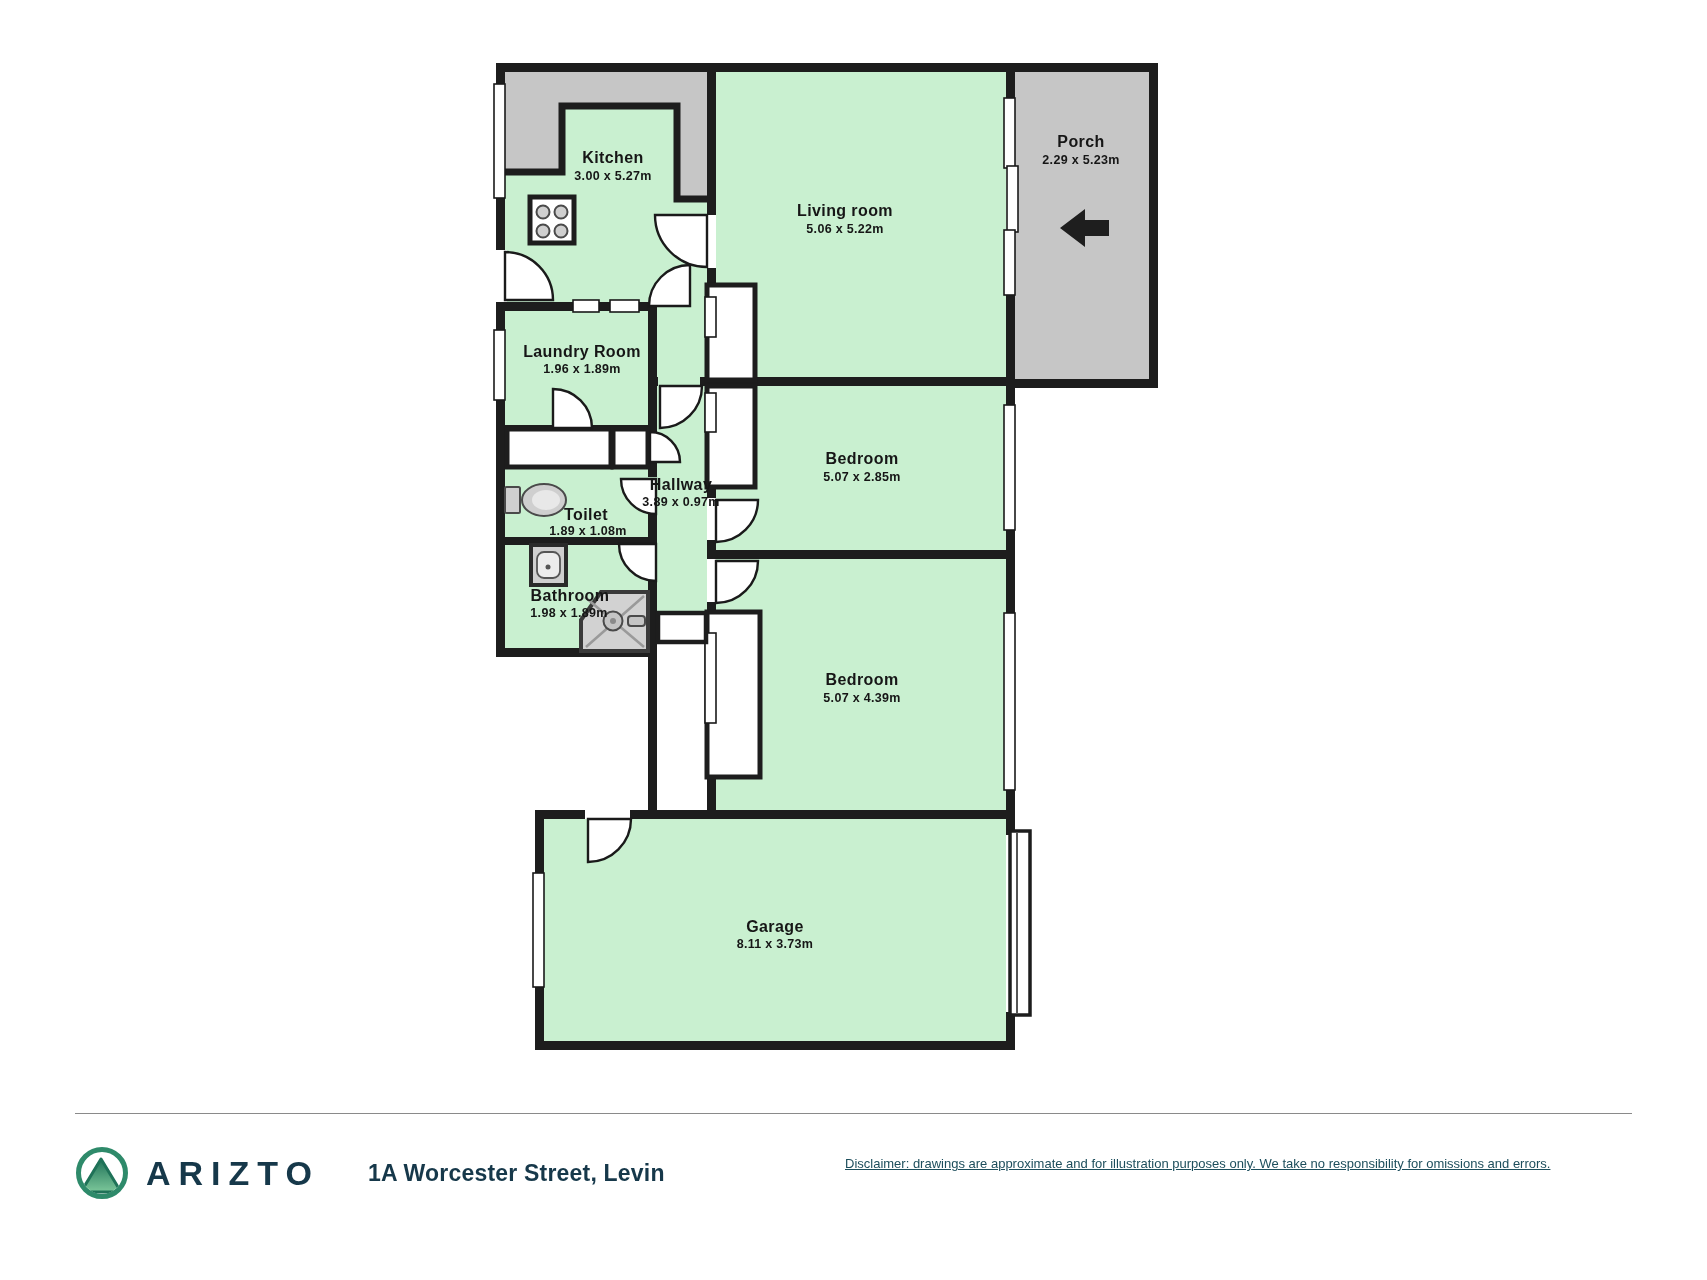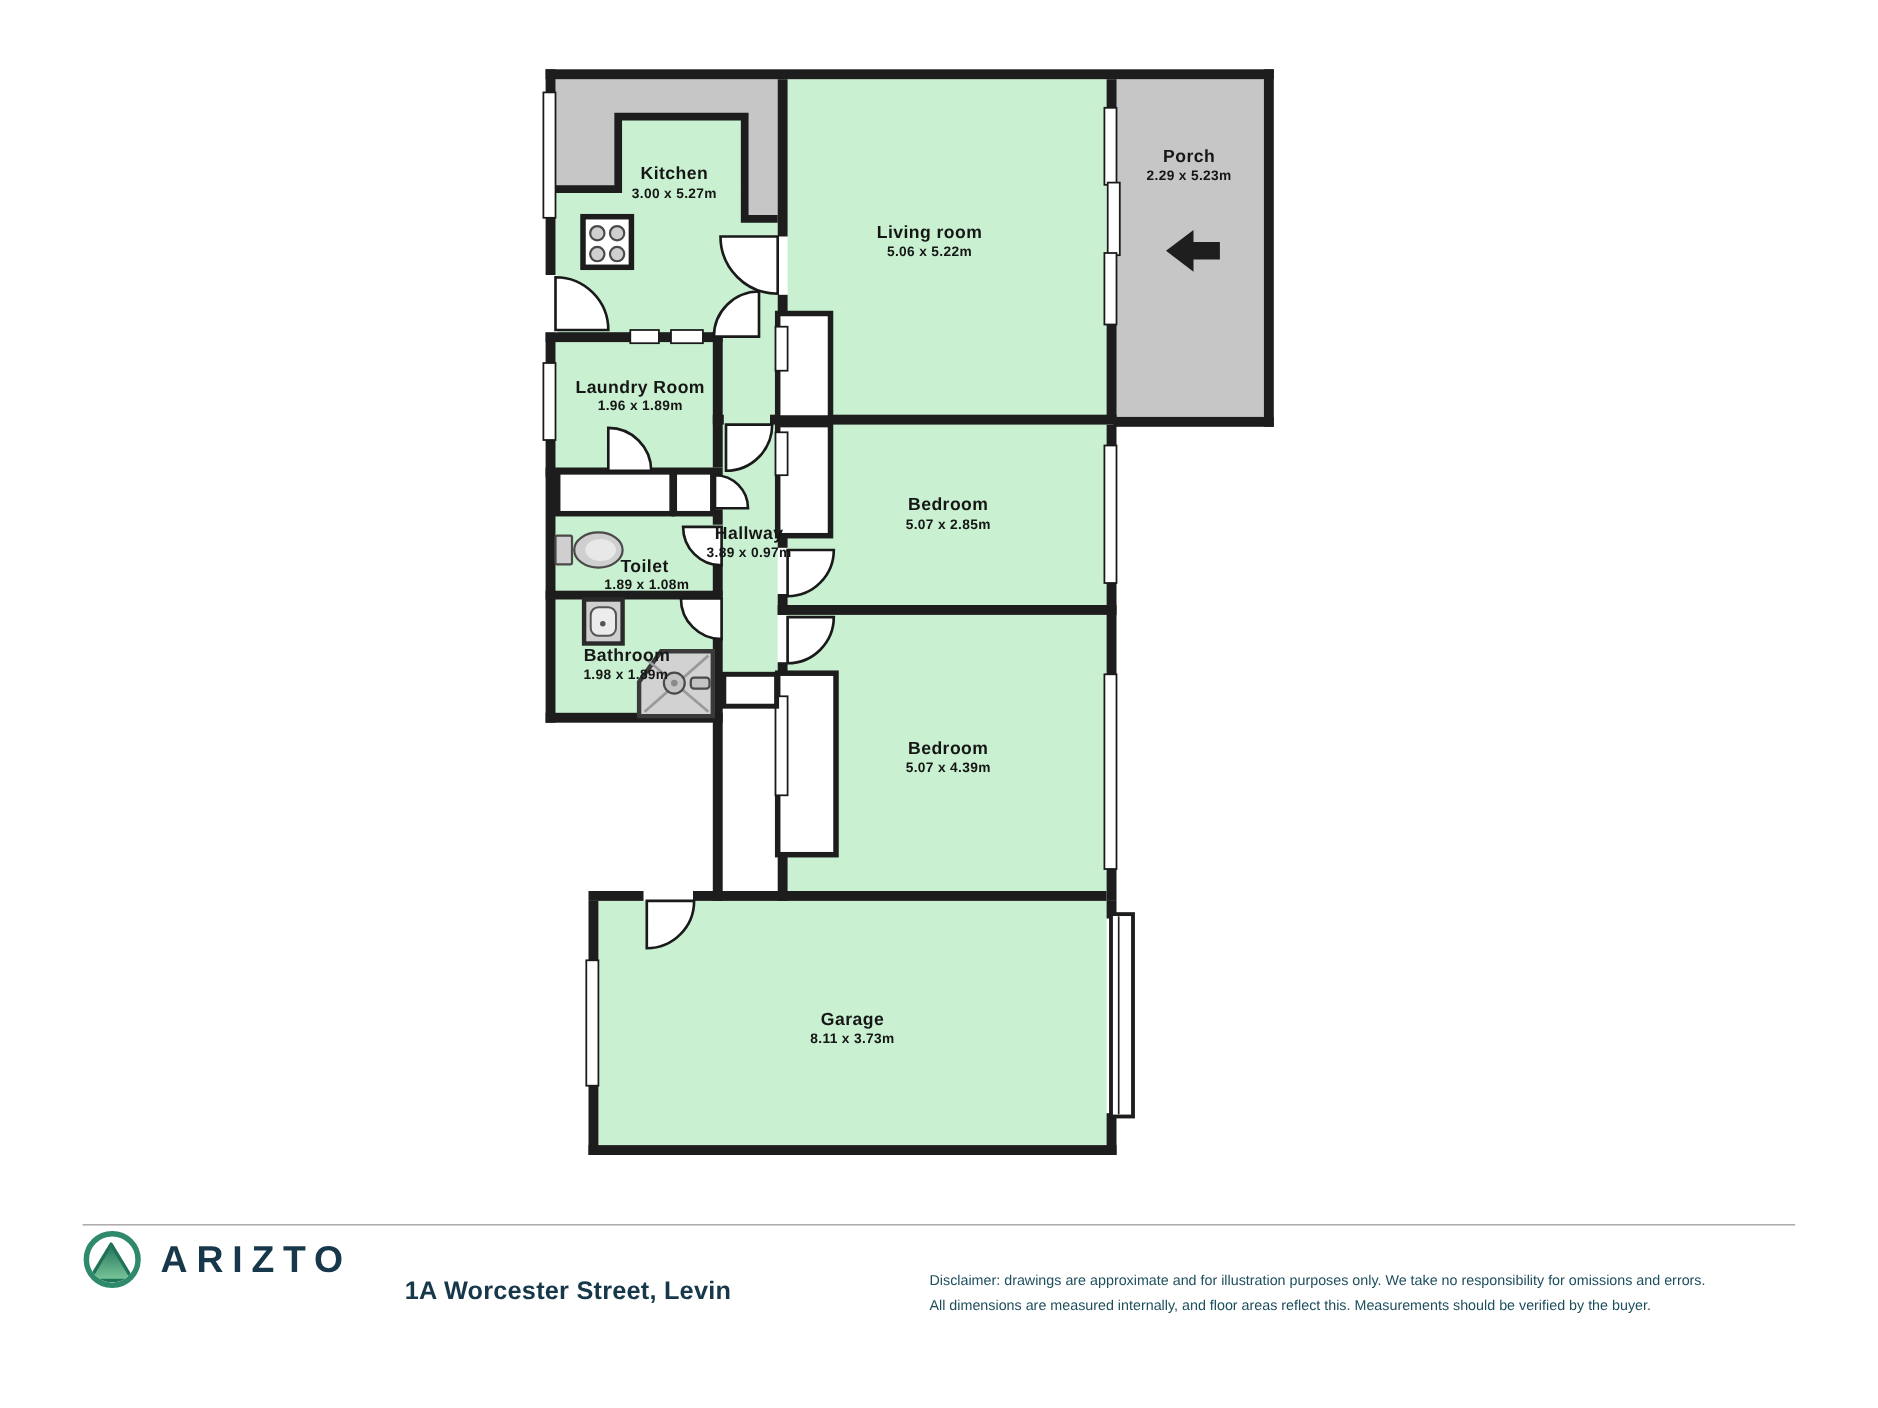--- a/index.html
+++ b/index.html
@@ -15,27 +15,27 @@
   .f-wall{fill:var(--wall);}
   .win{fill:#fff;stroke:#1a1a1a;stroke-width:1.6;}
   .gap{fill:#fff;}
   .door{fill:#fff;stroke:#1a1a1a;stroke-width:2.4;}
   .closet{fill:#fff;stroke:var(--wall);stroke-width:5;}
   .rname{font:700 16px "Liberation Sans",sans-serif;fill:#161616;text-anchor:middle;letter-spacing:.4px;}
   .rdim{font:600 12.5px "Liberation Sans",sans-serif;fill:#161616;text-anchor:middle;letter-spacing:.3px;}
   .fixture{fill:var(--fixture-fill);stroke:#4a4a4a;stroke-width:2;}
   .divider{position:absolute;left:75px;top:1113px;width:1557px;height:0;
            border-top:1px solid #8a8a8a;}
-  .brand-group{position:absolute;left:75px;top:1118px;display:flex;align-items:center;gap:17px;justify-content:space-between;}
+  .brand-group{position:absolute;left:75px;top:1146px;display:flex;align-items:center;gap:17px;justify-content:space-between;}
   .brand-text{font-size:34px;font-weight:700;letter-spacing:8px;color:var(--brand-color);}
   .address{position:absolute;left:368px;top:1160px;font-size:23px;font-weight:600;
            color:var(--brand-color);letter-spacing:.2px;}
   .disclaimer{position:absolute;left:845px;top:1152px;font-size:13px;line-height:23px;
               color:var(--disclaimer-color);font-weight:500;}
-  .disclaimer div{white-space:nowrap;}
+  .disclaimer div{white-space:nowrap;text-decoration:underline;}
 </style>
 </head>
 <body>
 
 <svg class="plan-svg" width="1707" height="1113" viewBox="0 0 1707 1113">
 
   <rect x="505" y="72" width="202" height="580" class="f-room"></rect>
   <rect x="716" y="72" width="290" height="307" class="f-room"></rect>
   <rect x="716" y="385" width="290" height="165" class="f-room"></rect>
   <rect x="716" y="559" width="290" height="251" class="f-room"></rect>
@@ -200,14 +200,13 @@
       <path d="M26,13 L46,46 H6 Z" fill="url(#logoGrad)" stroke="#1f7258" stroke-width="3" stroke-linejoin="round"></path>
     </g>
   </svg>
   <span class="brand-text">ARIZTO</span>
 </div>
 
 <div class="address">1A Worcester Street, Levin</div>
 
 <div class="disclaimer">
   <div>Disclaimer: drawings are approximate and for illustration purposes only. We take no responsibility for omissions and errors.</div>
-  <div>All dimensions are measured internally, and floor areas reflect this. Measurements should be verified by the buyer.</div>
 </div>
 
 </body></html>

